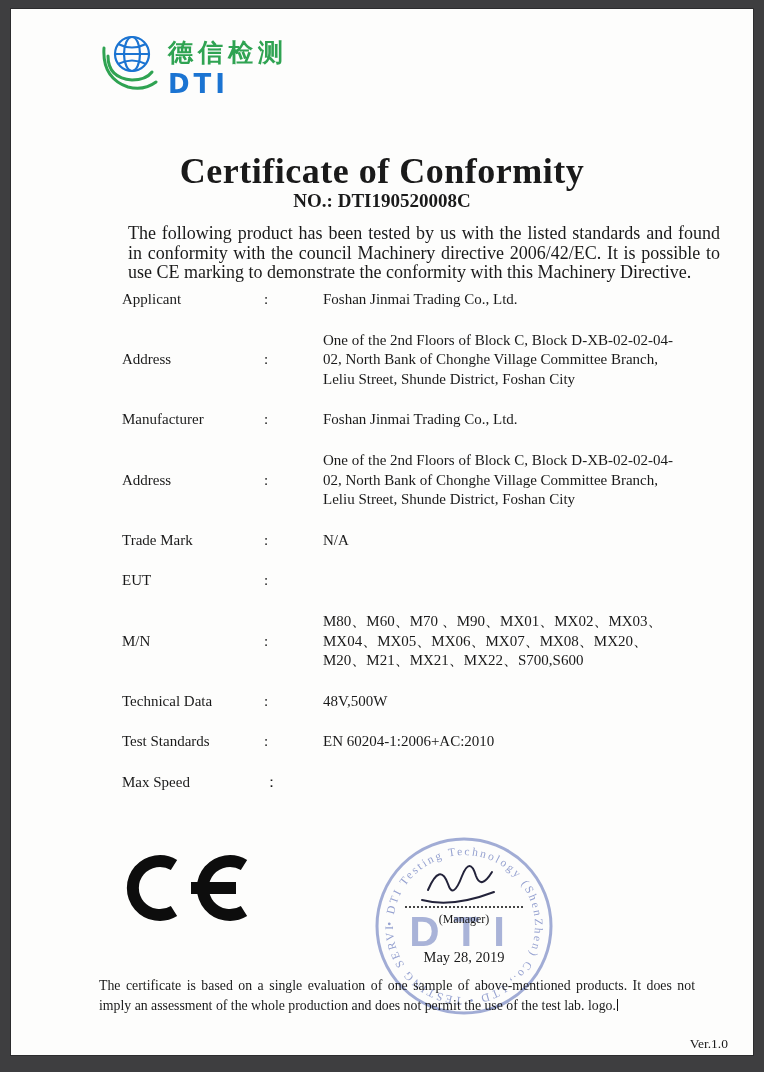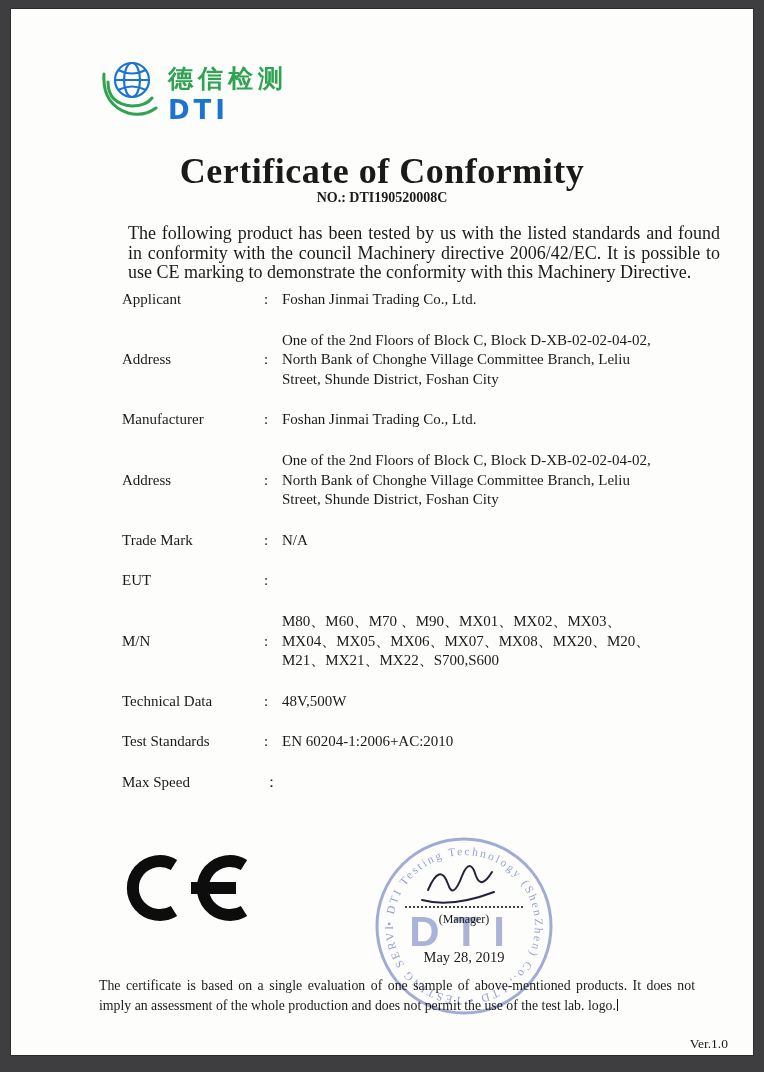--- a/index.html
+++ b/index.html
@@ -11,56 +11,56 @@
     font-family:"Liberation Serif", serif;
     color:#1a1a1a;
   }
   .page {
     position:absolute; left:10px; top:8px; width:744px; height:1048px;
     background:#fdfdfc;
     box-shadow:0 0 0 1px #2c2c2e inset;
   }
 
   
-  .logo { position:absolute; left:92px; top:48px; display:flex; align-items:flex-start; }
+  .logo { position:absolute; left:92px; top:22px; display:flex; align-items:flex-start; }
   .logo .globe { width:58px; height:62px; }
   .logo .logo-text { margin-left:8px; display:flex; flex-direction:column; }
   .logo .cn {
     font-family:"DejaVu Sans", sans-serif;
     font-size:25px; font-weight:bold; letter-spacing:5px;
     color:#2fa352; line-height:30px; margin-top:8px;
   }
   .logo .dti {
     font-family:"DejaVu Sans", sans-serif;
     font-size:26px; font-weight:bold; letter-spacing:4px;
     color:#1b74d2; line-height:28px; margin-top:2px;
   }
 
   
   .title {
     position:absolute; left:0; right:0; top:142px;
     text-align:center; font-size:36px; font-weight:bold; letter-spacing:0.5px;
   }
   .cert-no {
     position:absolute; left:0; right:0; top:182px;
-    text-align:center; font-size:14px; font-weight:bold;
+    text-align:center; font-size:19px; font-weight:bold;
   }
 
   
   .intro {
     position:absolute; left:82px; width:592px; top:216px;
     font-size:18px; line-height:19.6px; text-align:justify;margin-left:36px;
   }
 
   
   .fields { position:absolute; left:112px; top:282px; width:562px; }
   .row { display:flex; font-size:15px; line-height:19.6px; margin-bottom:21px;align-items:center; }
   .row .lab { width:142px; flex:0 0 142px; }
   .row .col { width:18px; flex:0 0 18px; }
-  .row .val { width:382px; }
+  .row .val { width:382px;margin-left:41px; }
 
   
   .ce { position:absolute; left:106px; top:840px; }
 
   
   .stamp-wrap { position:absolute; left:362px; top:826px; width:184px; height:184px; z-index:1; }
   .sign-block {
     position:absolute; left:362px; top:898px; width:184px; z-index:2;
     text-align:center;
   }

